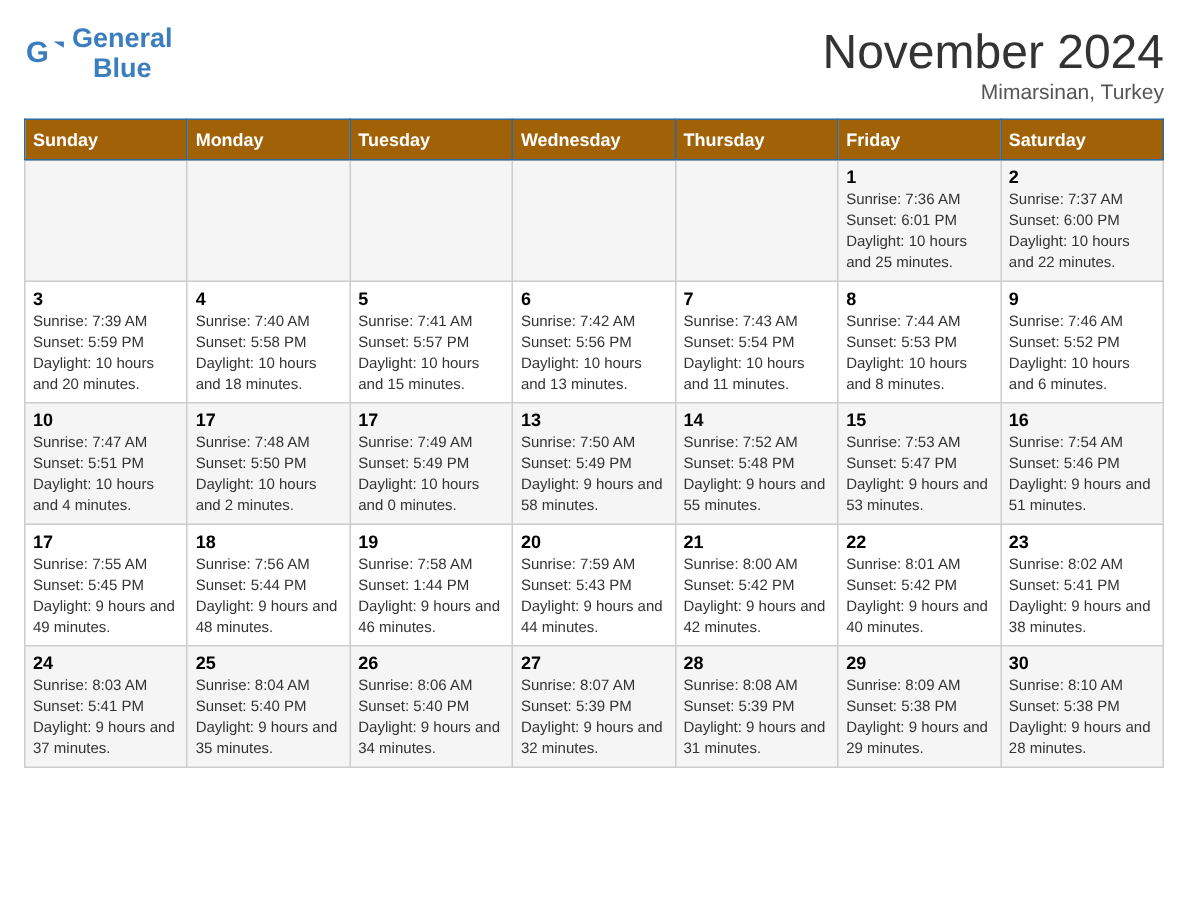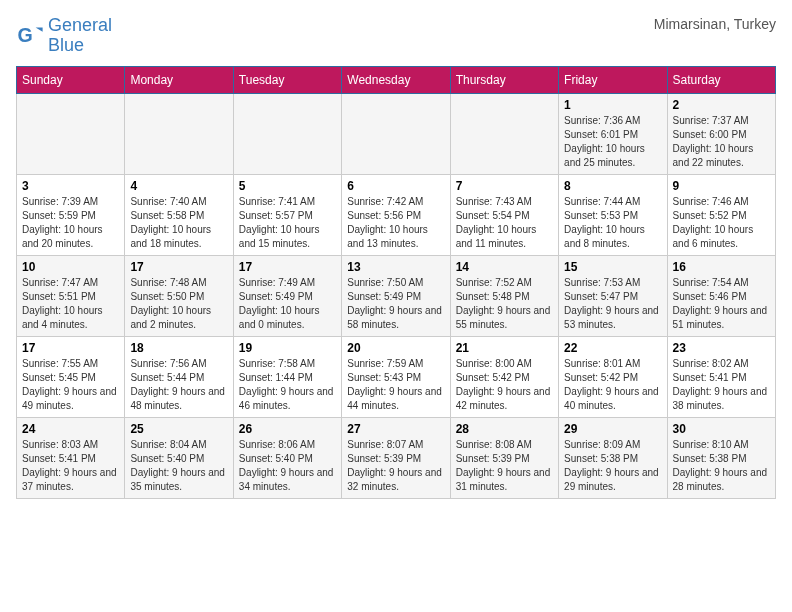--- a/index.html
+++ b/index.html
@@ -15,23 +15,24 @@
       justify-content: space-between;
       align-items: flex-start;
       margin-bottom: 10px;
     }
     .logo {
       display: flex;
       align-items: center;
     }
     .logo-text {
       font-size: 18px;
-      font-weight: normal;
+      font-weight: bold;
       color: #333;
       line-height: 1.1;
+      text-align: center;
     }
     .logo-text span {
       color: #3a7ebf;
     }
     .logo-icon {
       width: 28px;
       height: 28px;
       margin-right: 4px;
     }
     .title-block {
@@ -45,26 +46,26 @@
     .location {
       font-size: 14px;
       color: #555;
     }
     table {
       width: 100%;
       border-collapse: collapse;
       font-size: 10.5px;
     }
     thead tr th {
-      background-color: #be185d;
+      background-color: #a16207;
       color: #fff;
       text-align: left;
       padding: 6px 5px;
       font-size: 12px;
-      font-weight: normal;
+      font-weight: bold;
       border: 1px solid #2d6aa0;
     }
     tbody tr td {
       border: 1px solid #ccc;
       vertical-align: top;
       padding: 4px 5px;
       height: 78px;
       width: 108px;
     }
     tbody tr:nth-child(odd) td {
@@ -96,20 +97,21 @@
     <svg class="logo-icon" viewBox="0 0 40 40">
       <text x="2" y="28" font-size="28" fill="#3a7ebf" font-weight="bold" font-family="Arial">G</text>
       <polygon points="28,8 38,14 38,8" fill="#3a7ebf"></polygon>
     </svg>
     <div>
       <div class="logo-text"><span>General</span></div>
       <div class="logo-text"><span>Blue</span></div>
     </div>
   </div>
   <div class="title-block">
+    <div class="month-title">November 2024</div>
     <div class="location">Mimarsinan, Turkey</div>
   </div>
 </div>
 
 <table>
   <thead>
     <tr>
     <th>Sunday</th>
         <th>Monday</th>
         <th>Tuesday</th>

